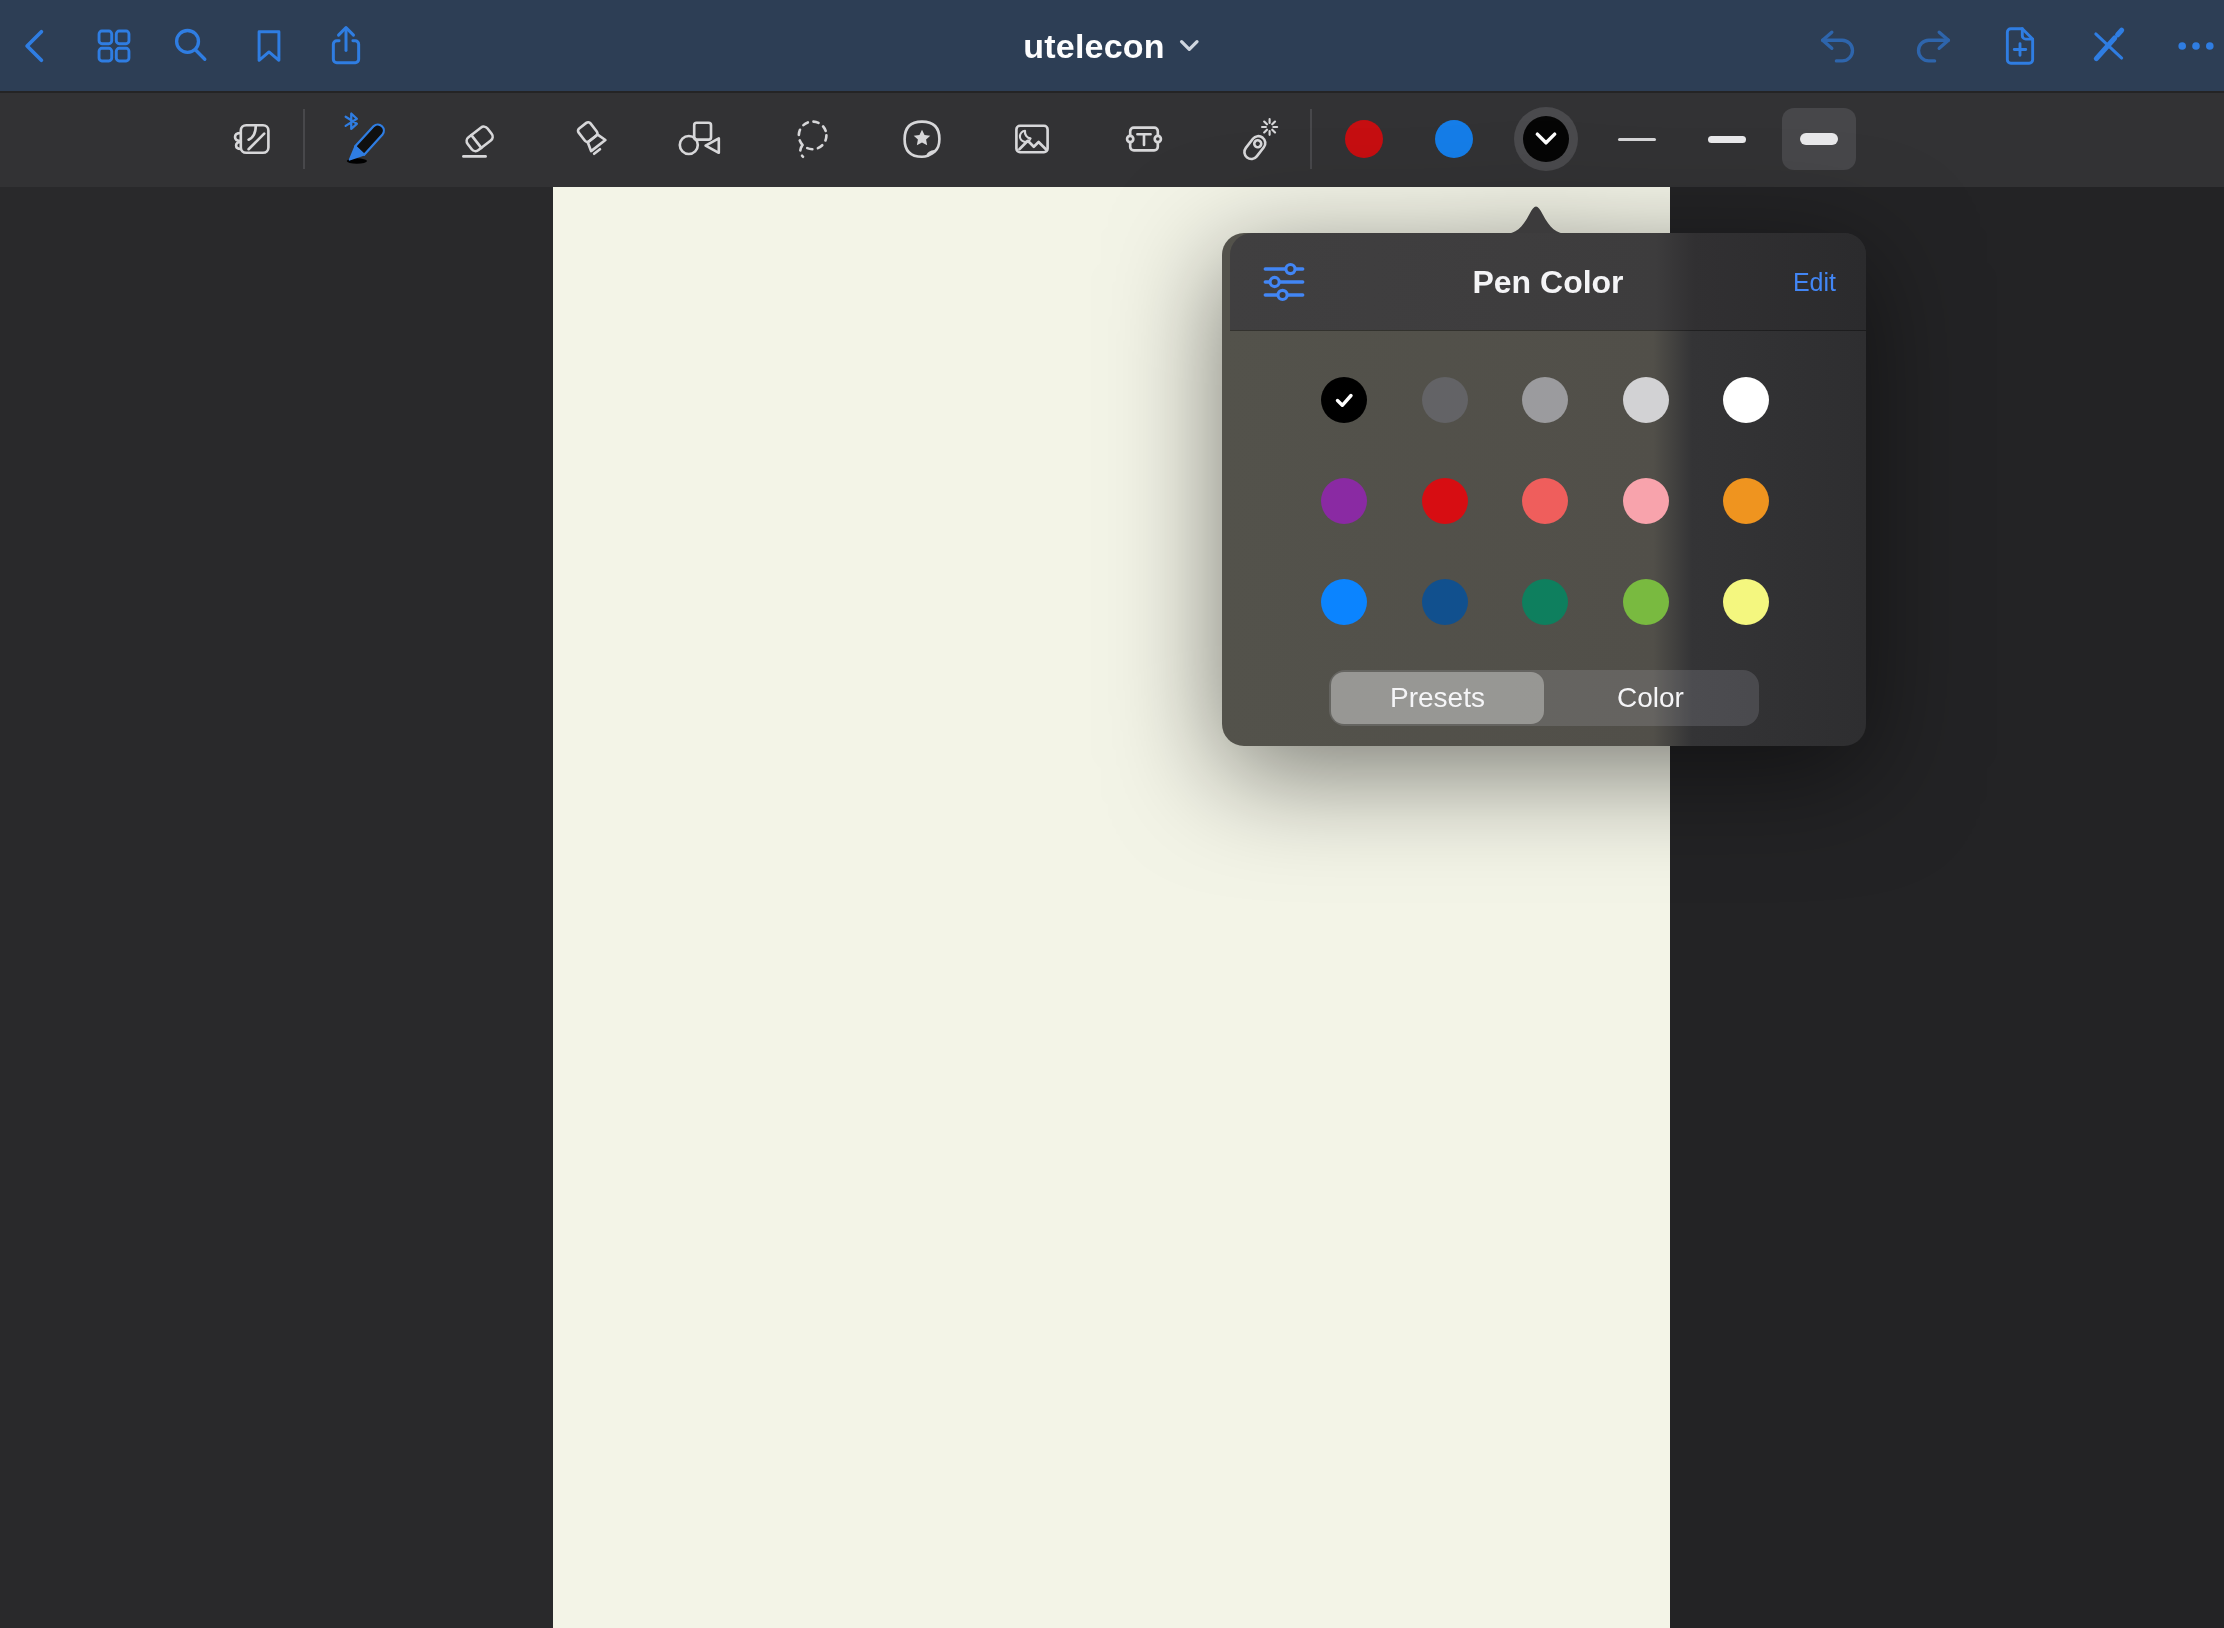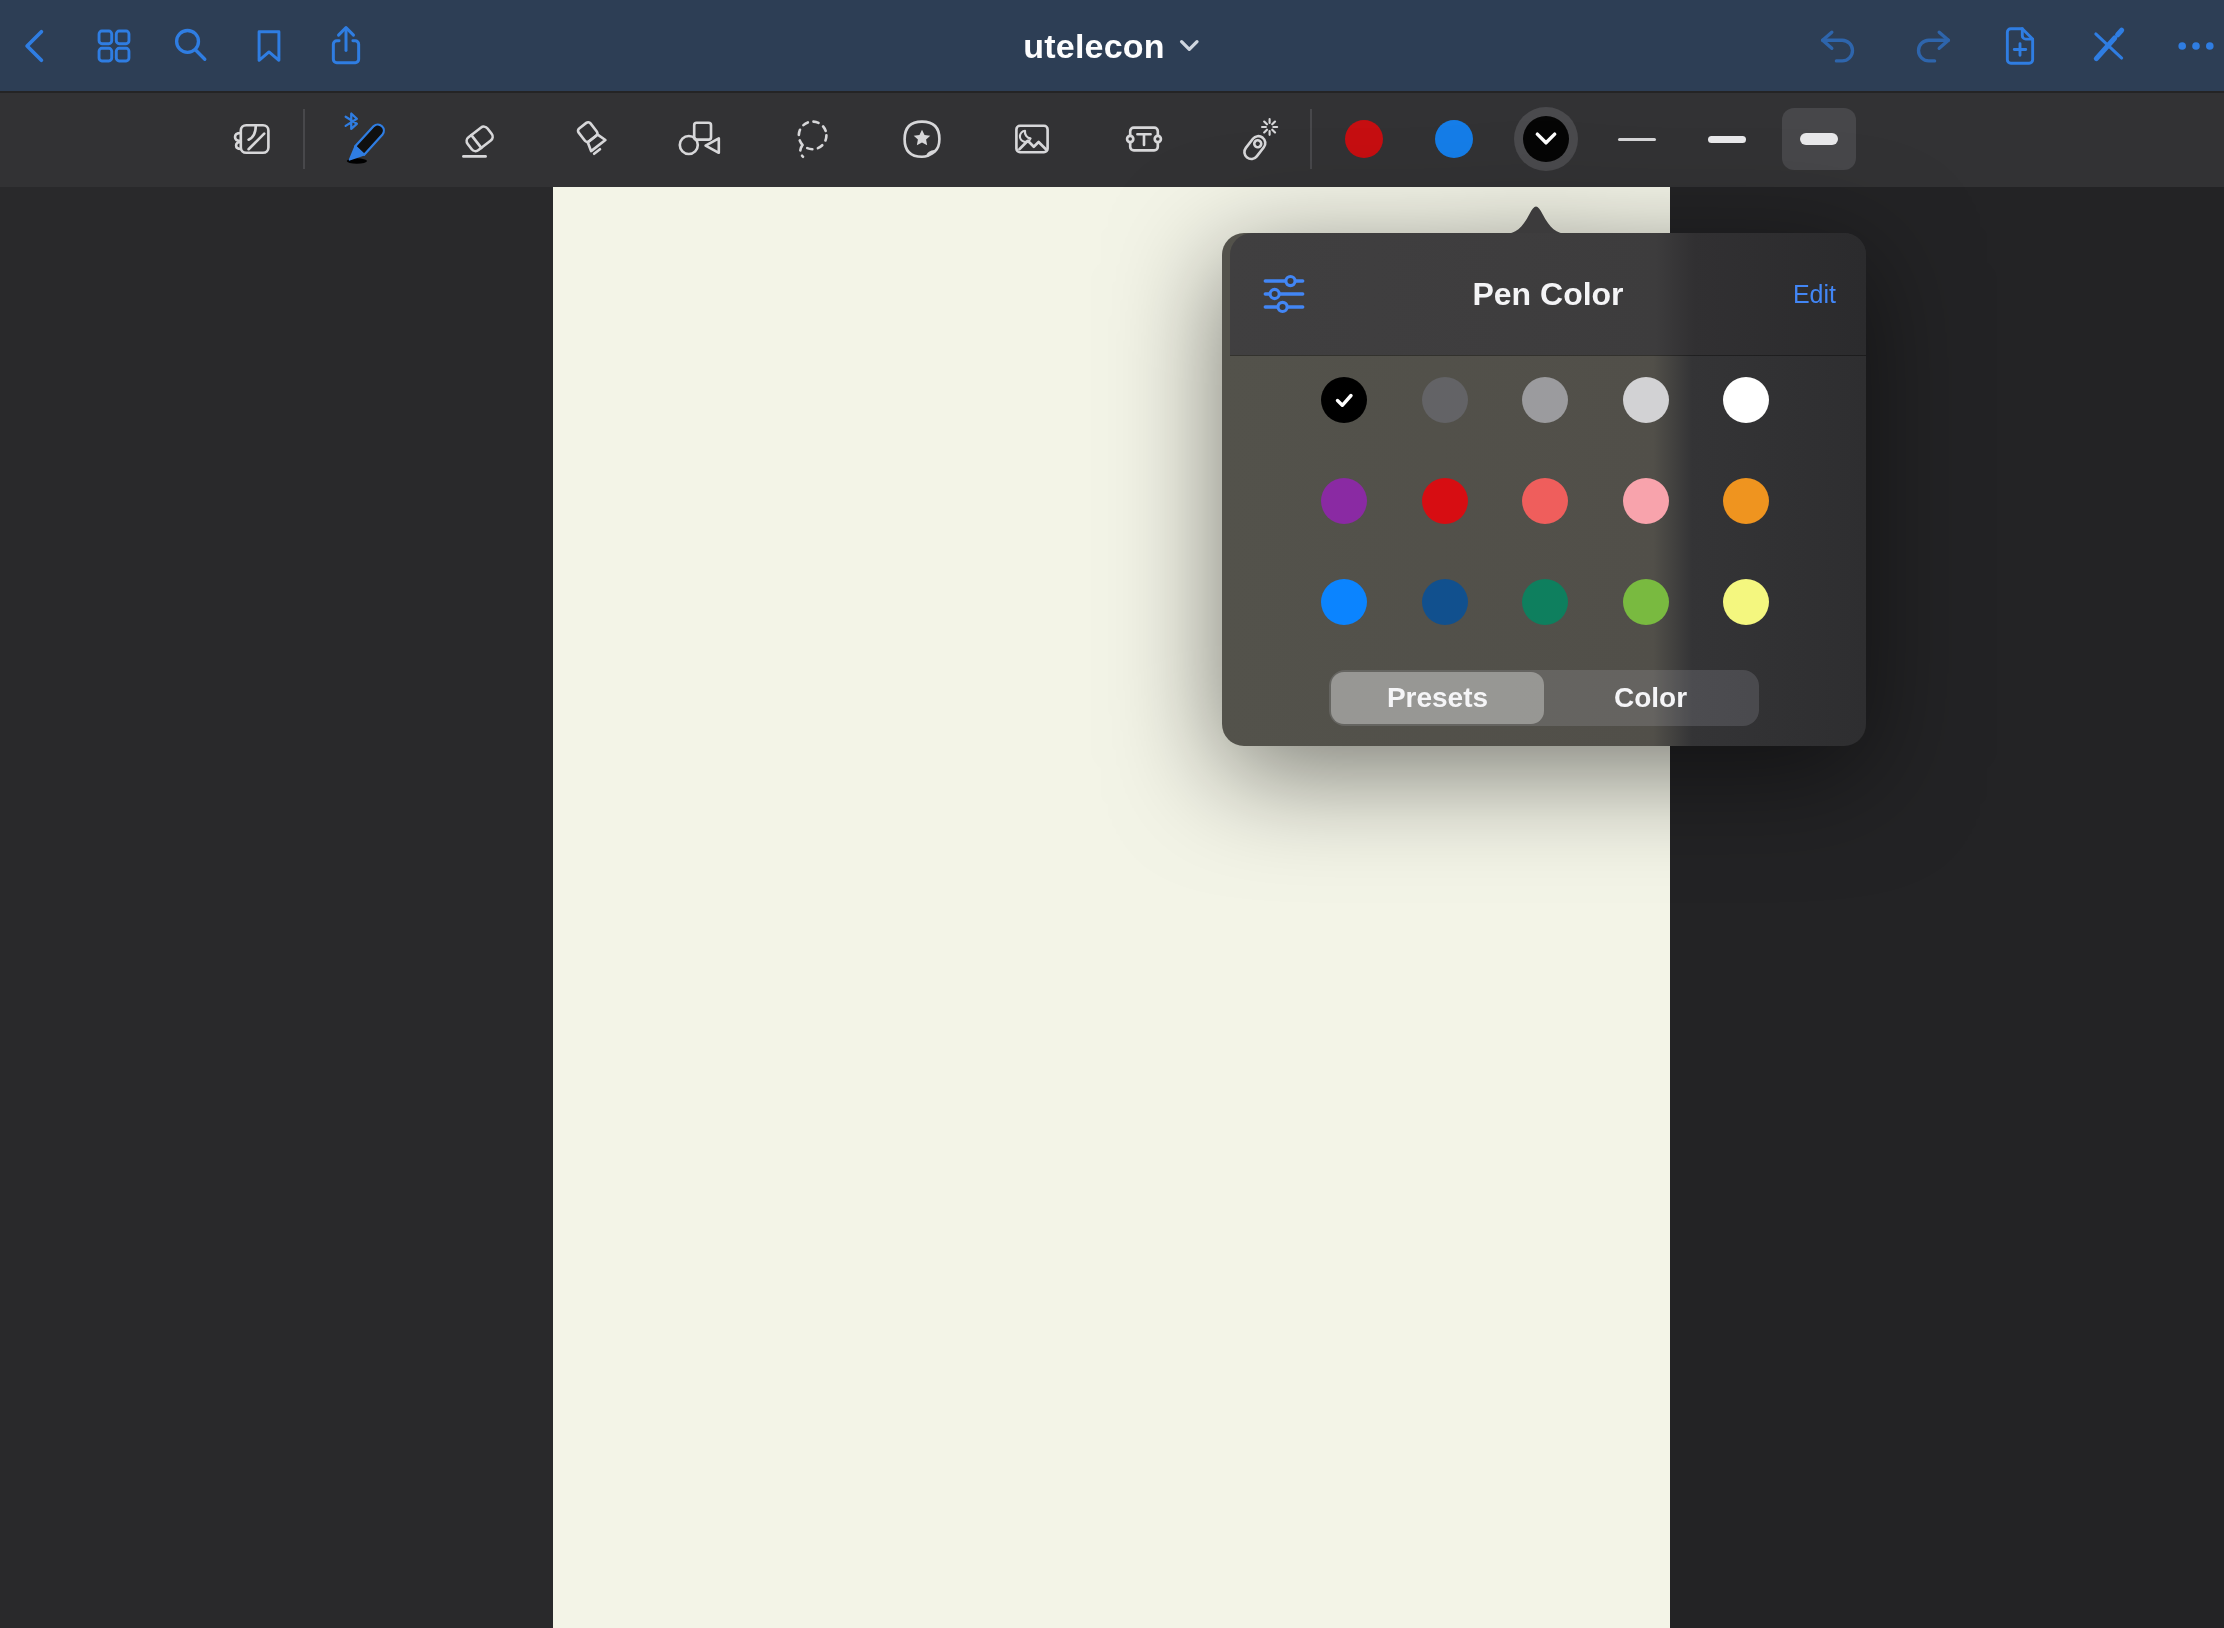--- a/index.html
+++ b/index.html
@@ -40,38 +40,38 @@
   .canvas{position:absolute;left:0;top:187px;right:0;bottom:0;background:var(--canvas_left_bg,#29292b);}
   .canvas-right{position:absolute;left:1670px;top:0;right:0;bottom:0;background:var(--canvas_right_bg,#232325);}
   .page{position:absolute;left:553px;top:0;width:1117px;bottom:0;background:var(--page_bg,#f3f4e7);}
 
   
   .popover{position:absolute;left:1222px;top:233px;width:644px;height:513px;z-index:5;
            filter:drop-shadow(0 26px 55px rgba(0,0,0,.5));}
   .pop-body{position:absolute;inset:0;border-radius:22px;
             background:linear-gradient(90deg,#53524b 0%,#514f49 67%,#343436 73%,#2e2e30 100%);}
   .pop-arrow{position:absolute;top:-32px;left:282px;width:64px;height:33px;}
-  .pop-header{position:absolute;left:8px;top:0;right:0;height:122px;border-radius:22px 22px 0 0;
+  .pop-header{position:absolute;left:8px;top:0;right:0;height:97px;border-radius:22px 22px 0 0;
               background:linear-gradient(90deg,#403f40 0%,#3d3c3d 67%,#313032 73%,#2b2b2d 100%);
               box-shadow:0 1px 0 rgba(0,0,0,.38);}
   .pop-sliders{position:absolute;left:26px;top:50%;transform:translateY(-50%);width:56px;height:56px;
                display:flex;align-items:center;justify-content:center;}
   .pop-title{position:absolute;left:50%;top:50%;transform:translate(-50%,-50%);
              font-size:32px;font-weight:700;color:#f4f4f6;white-space:nowrap;}
   .pop-edit{position:absolute;right:30px;top:50%;transform:translateY(-50%);
             font-size:25px;color:var(--edit_blue,#4286f5);}
 
   .swatch-grid{position:absolute;left:99px;top:144px;display:flex;flex-direction:column;gap:55px;}
   .swatch-row{display:flex;gap:54.5px;}
   .swatch{width:46px;height:46px;border-radius:50%;display:flex;align-items:center;justify-content:center;}
 
   .segmented{position:absolute;left:107px;top:437px;width:430px;height:56px;border-radius:16px;
              background:rgba(205,205,215,.16);display:flex;padding:2px;}
   .segment{flex:1;display:flex;align-items:center;justify-content:center;border-radius:13px;
-           font-size:28px;color:#f5f5f7;font-weight:bold;}
+           font-size:28px;color:#f5f5f7;}
   .segment.selected{background:rgba(242,242,238,.36);}
 </style>
 </head>
 <body>
 
 <div class="app">
 
   <header class="topbar">
     <button class="nav-btn" style="left:37px">
       <svg viewBox="0 0 40 40" width="44" height="44">

